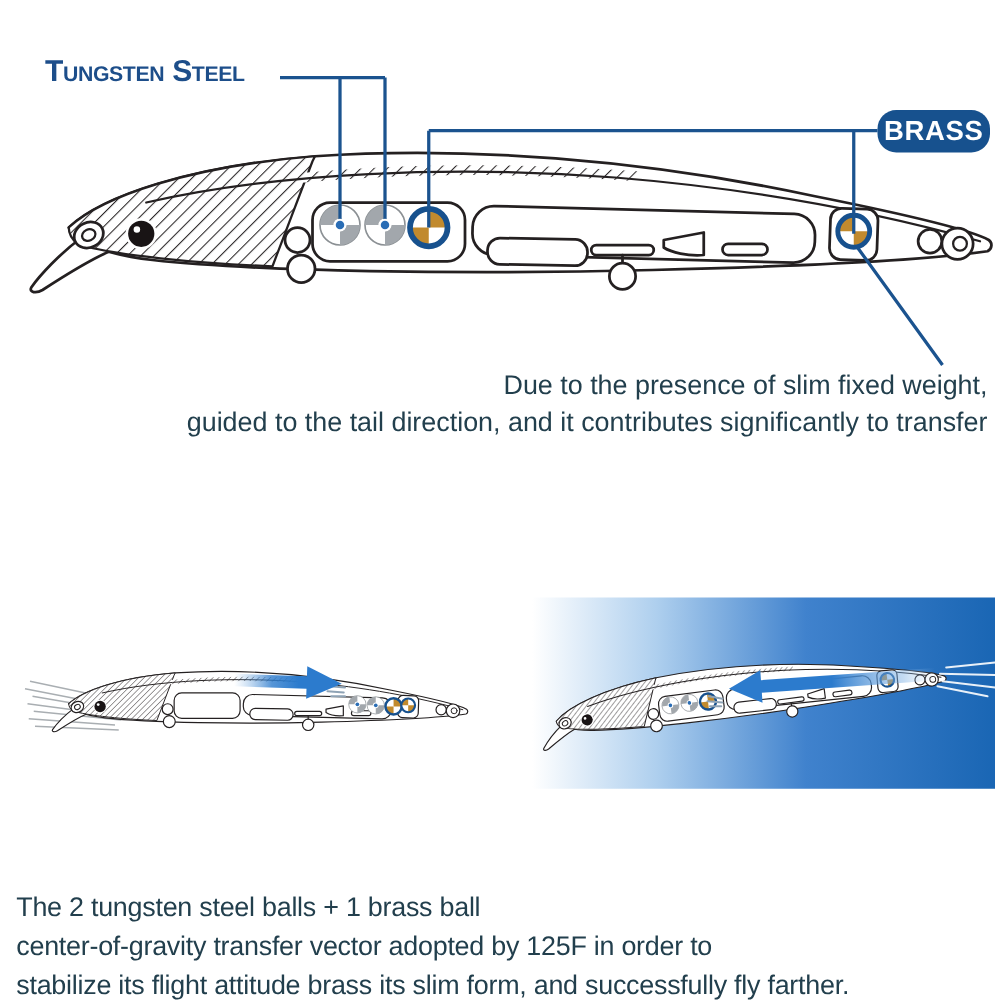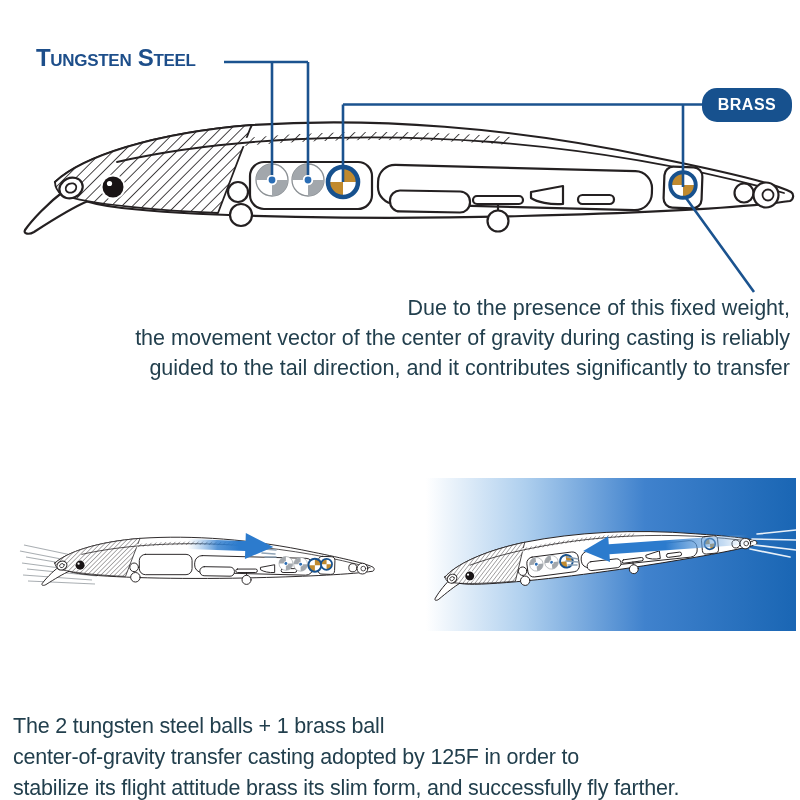--- a/index.html
+++ b/index.html
@@ -4,21 +4,21 @@
 <style>
   html,body{margin:0;padding:0;background:#ffffff;}
   .canvas{position:relative;width:800px;height:800px;background:#fff;
           font-family:"Liberation Sans",sans-serif;overflow:hidden;}
   svg.diagram{position:absolute;left:0;top:0;}
   .label-tungsten{position:absolute;left:36px;top:44px;font-size:24px;font-weight:bold;
      font-variant:small-caps;letter-spacing:-0.3px;color:var(--label-blue,#1d4e8a);white-space:nowrap;}
   .label-brass{position:absolute;left:702px;top:88px;width:90px;height:34px;
      display:flex;align-items:center;justify-content:center;
      background:var(--brass-box-bg,#17518e);color:var(--brass-box-text,#ffffff);
-     font-weight:bold;font-size:16px;letter-spacing:0.5px;border-radius:15px;}
+     font-weight:bold;font-size:22px;letter-spacing:0.5px;border-radius:15px;}
   .para-top{position:absolute;top:293px;right:10px;width:782px;text-align:right;
      color:var(--body-text,#223f4d);font-size:21.5px;line-height:30px;}
   .para-bottom{position:absolute;top:667px;left:13px;width:786px;text-align:left;
      color:var(--body-text,#223f4d);font-size:21.5px;line-height:31px;letter-spacing:-0.2px;margin-top:44px;}
   
   .ink{stroke:var(--outline-dark,#242021);stroke-width:2.2;stroke-linejoin:round;stroke-linecap:round;}
   .thin{stroke-width:1.8;}
   .paper{fill:#ffffff;}
   .nofill{fill:none;}
   .conn{stroke:var(--connector-blue,#1b538f);stroke-width:2.6;fill:none;}
@@ -159,24 +159,23 @@
       <path d="M165,12 L26,12 L26,4 L0,17 L26,30 L26,22 L165,22 Z" fill="url(#agL)" stroke="none"></path>
     </g>
     <path class="streak" d="M757,534 L796,530 M752,539 L796,540 M754,545 L796,550 M750,549 L790,557"></path>
   </svg>
 
   <div class="label-tungsten">Tungsten Steel</div>
 
   <div class="label-brass">BRASS</div>
 
   <div class="para-top">
-    <div>Due to the presence of this fixed weight,</div>
-    <div>the movement vector of the center of gravity during casting is reliably</div>
+    <div>Due to the presence of slim fixed weight,</div>
     <div>guided to the tail direction, and it contributes significantly to transfer</div>
   </div>
 
   <div class="para-bottom">
     <div>The 2 tungsten steel balls + 1 brass ball</div>
-    <div>center-of-gravity transfer casting adopted by 125F in order to</div>
+    <div>center-of-gravity transfer vector adopted by 125F in order to</div>
     <div>stabilize its flight attitude brass its slim form, and successfully fly farther.</div>
   </div>
 
 </div>
 
 </body></html>

